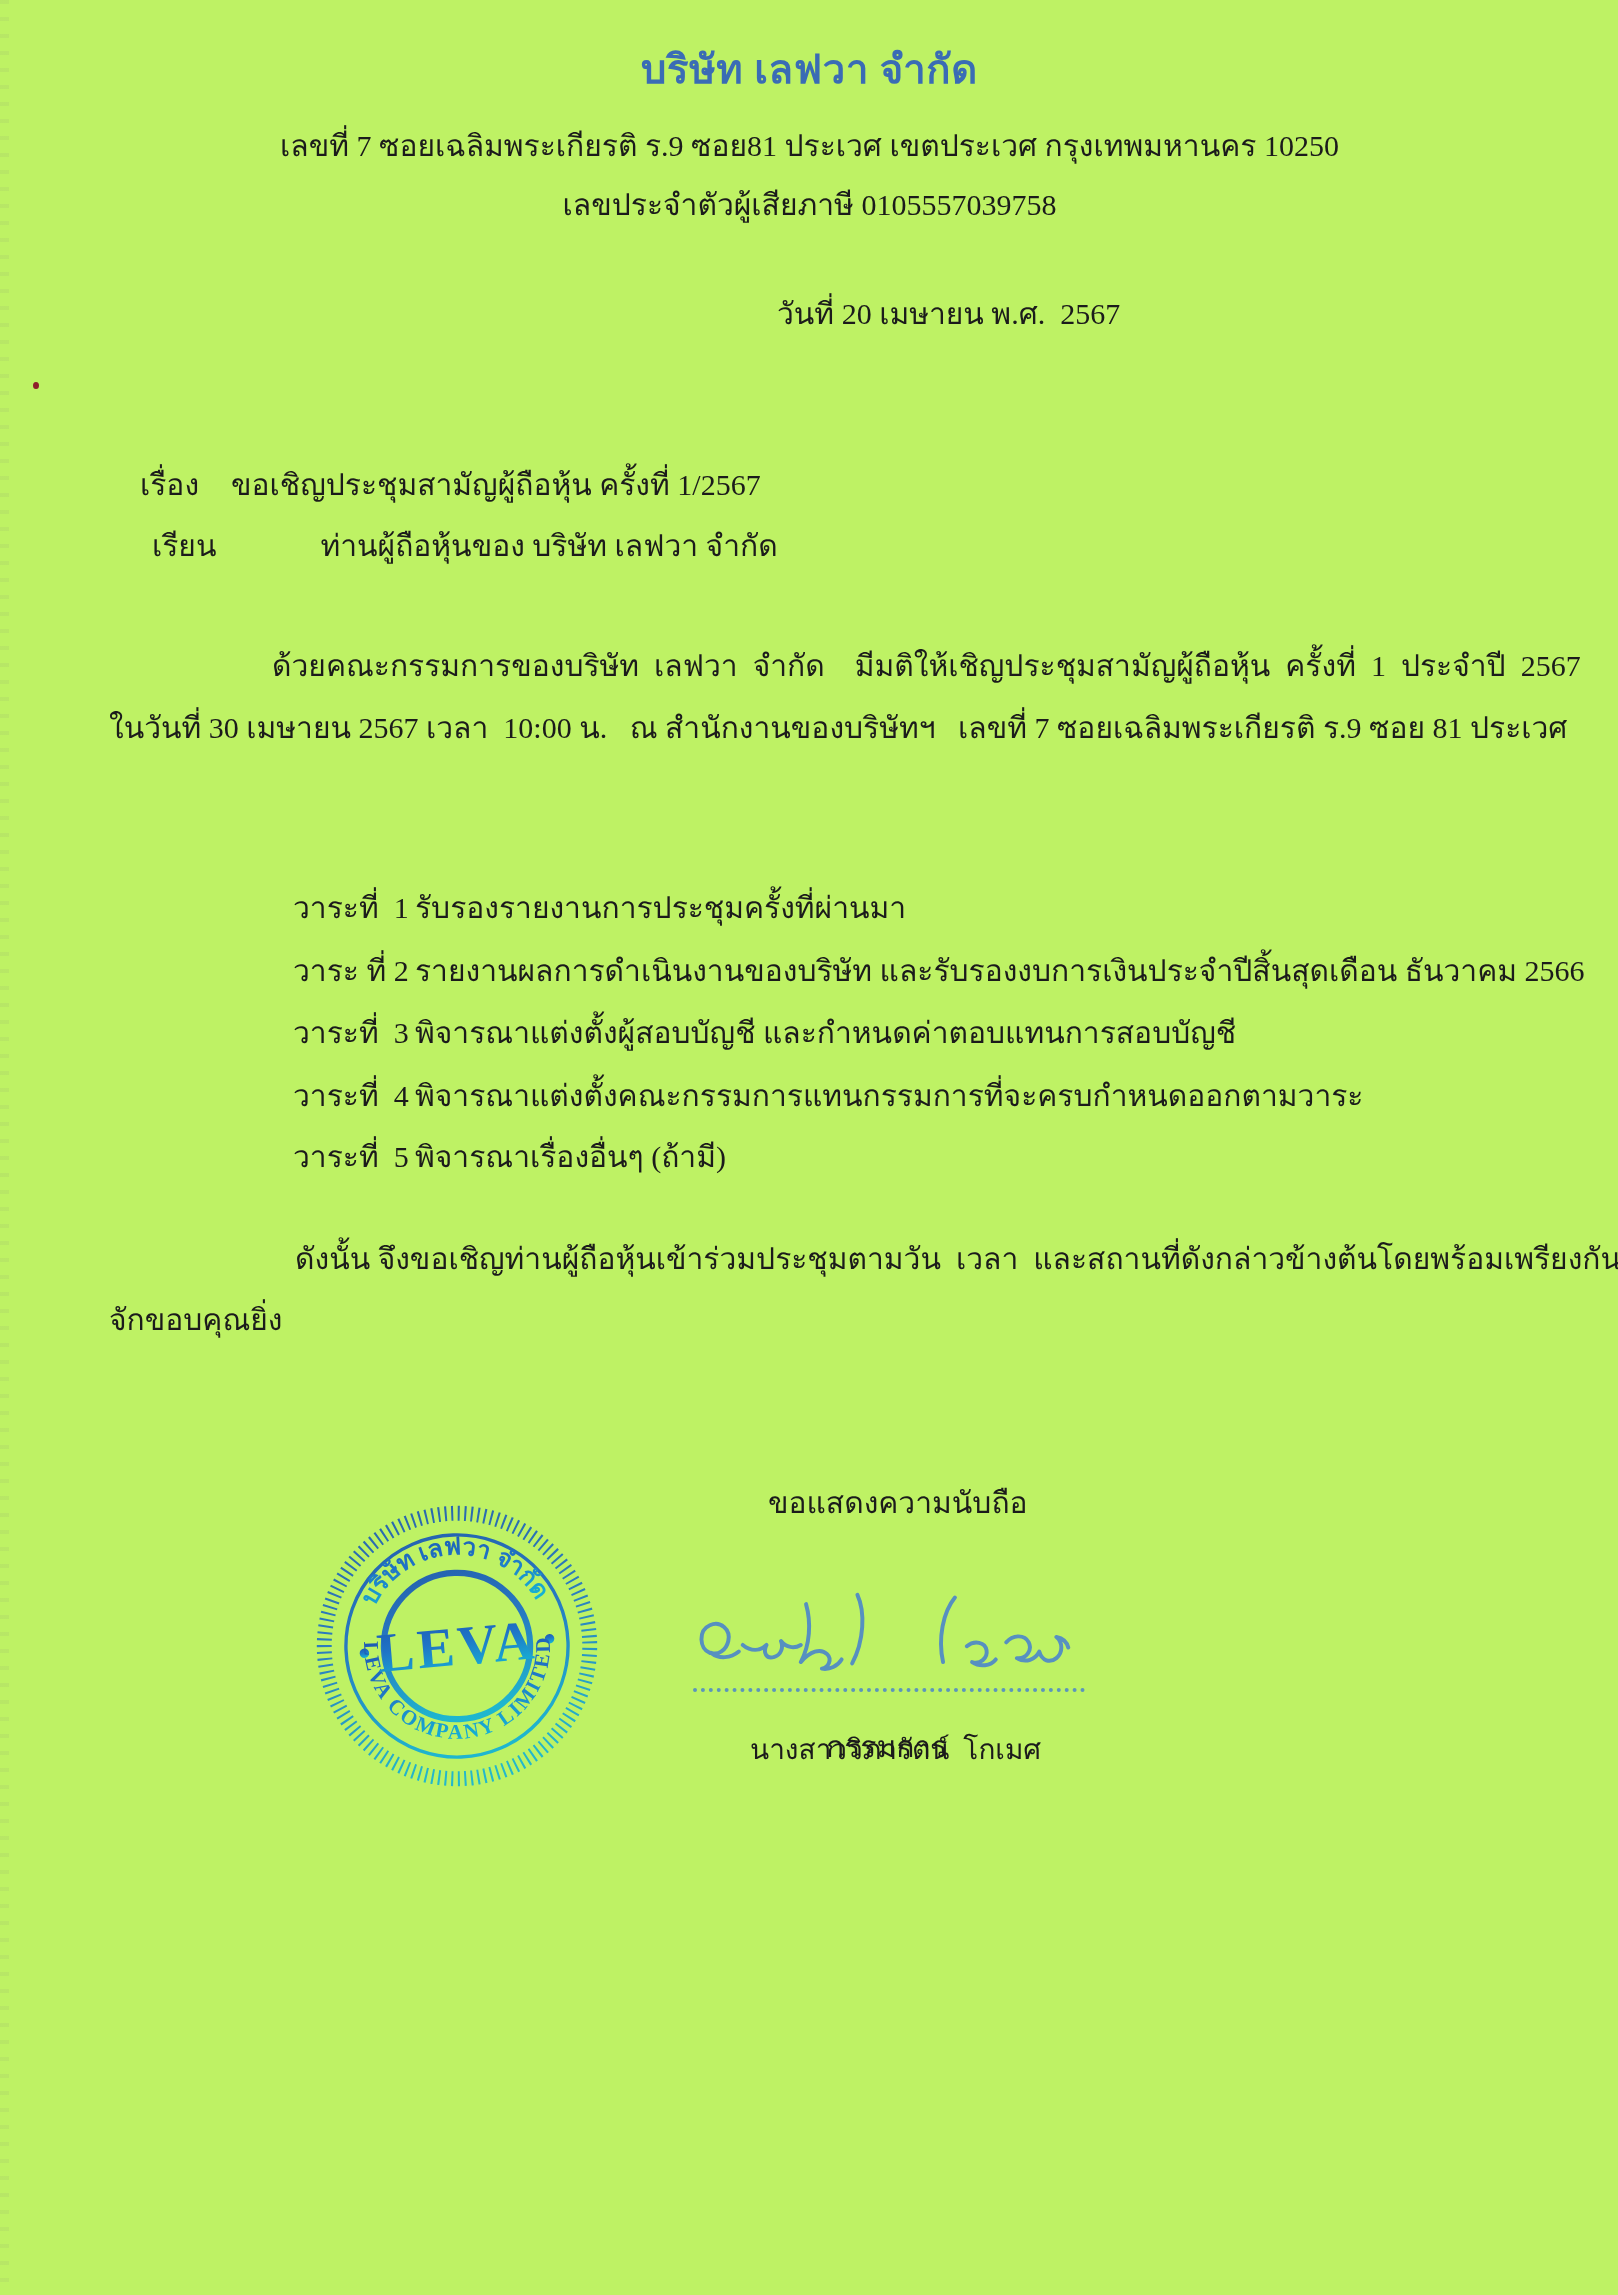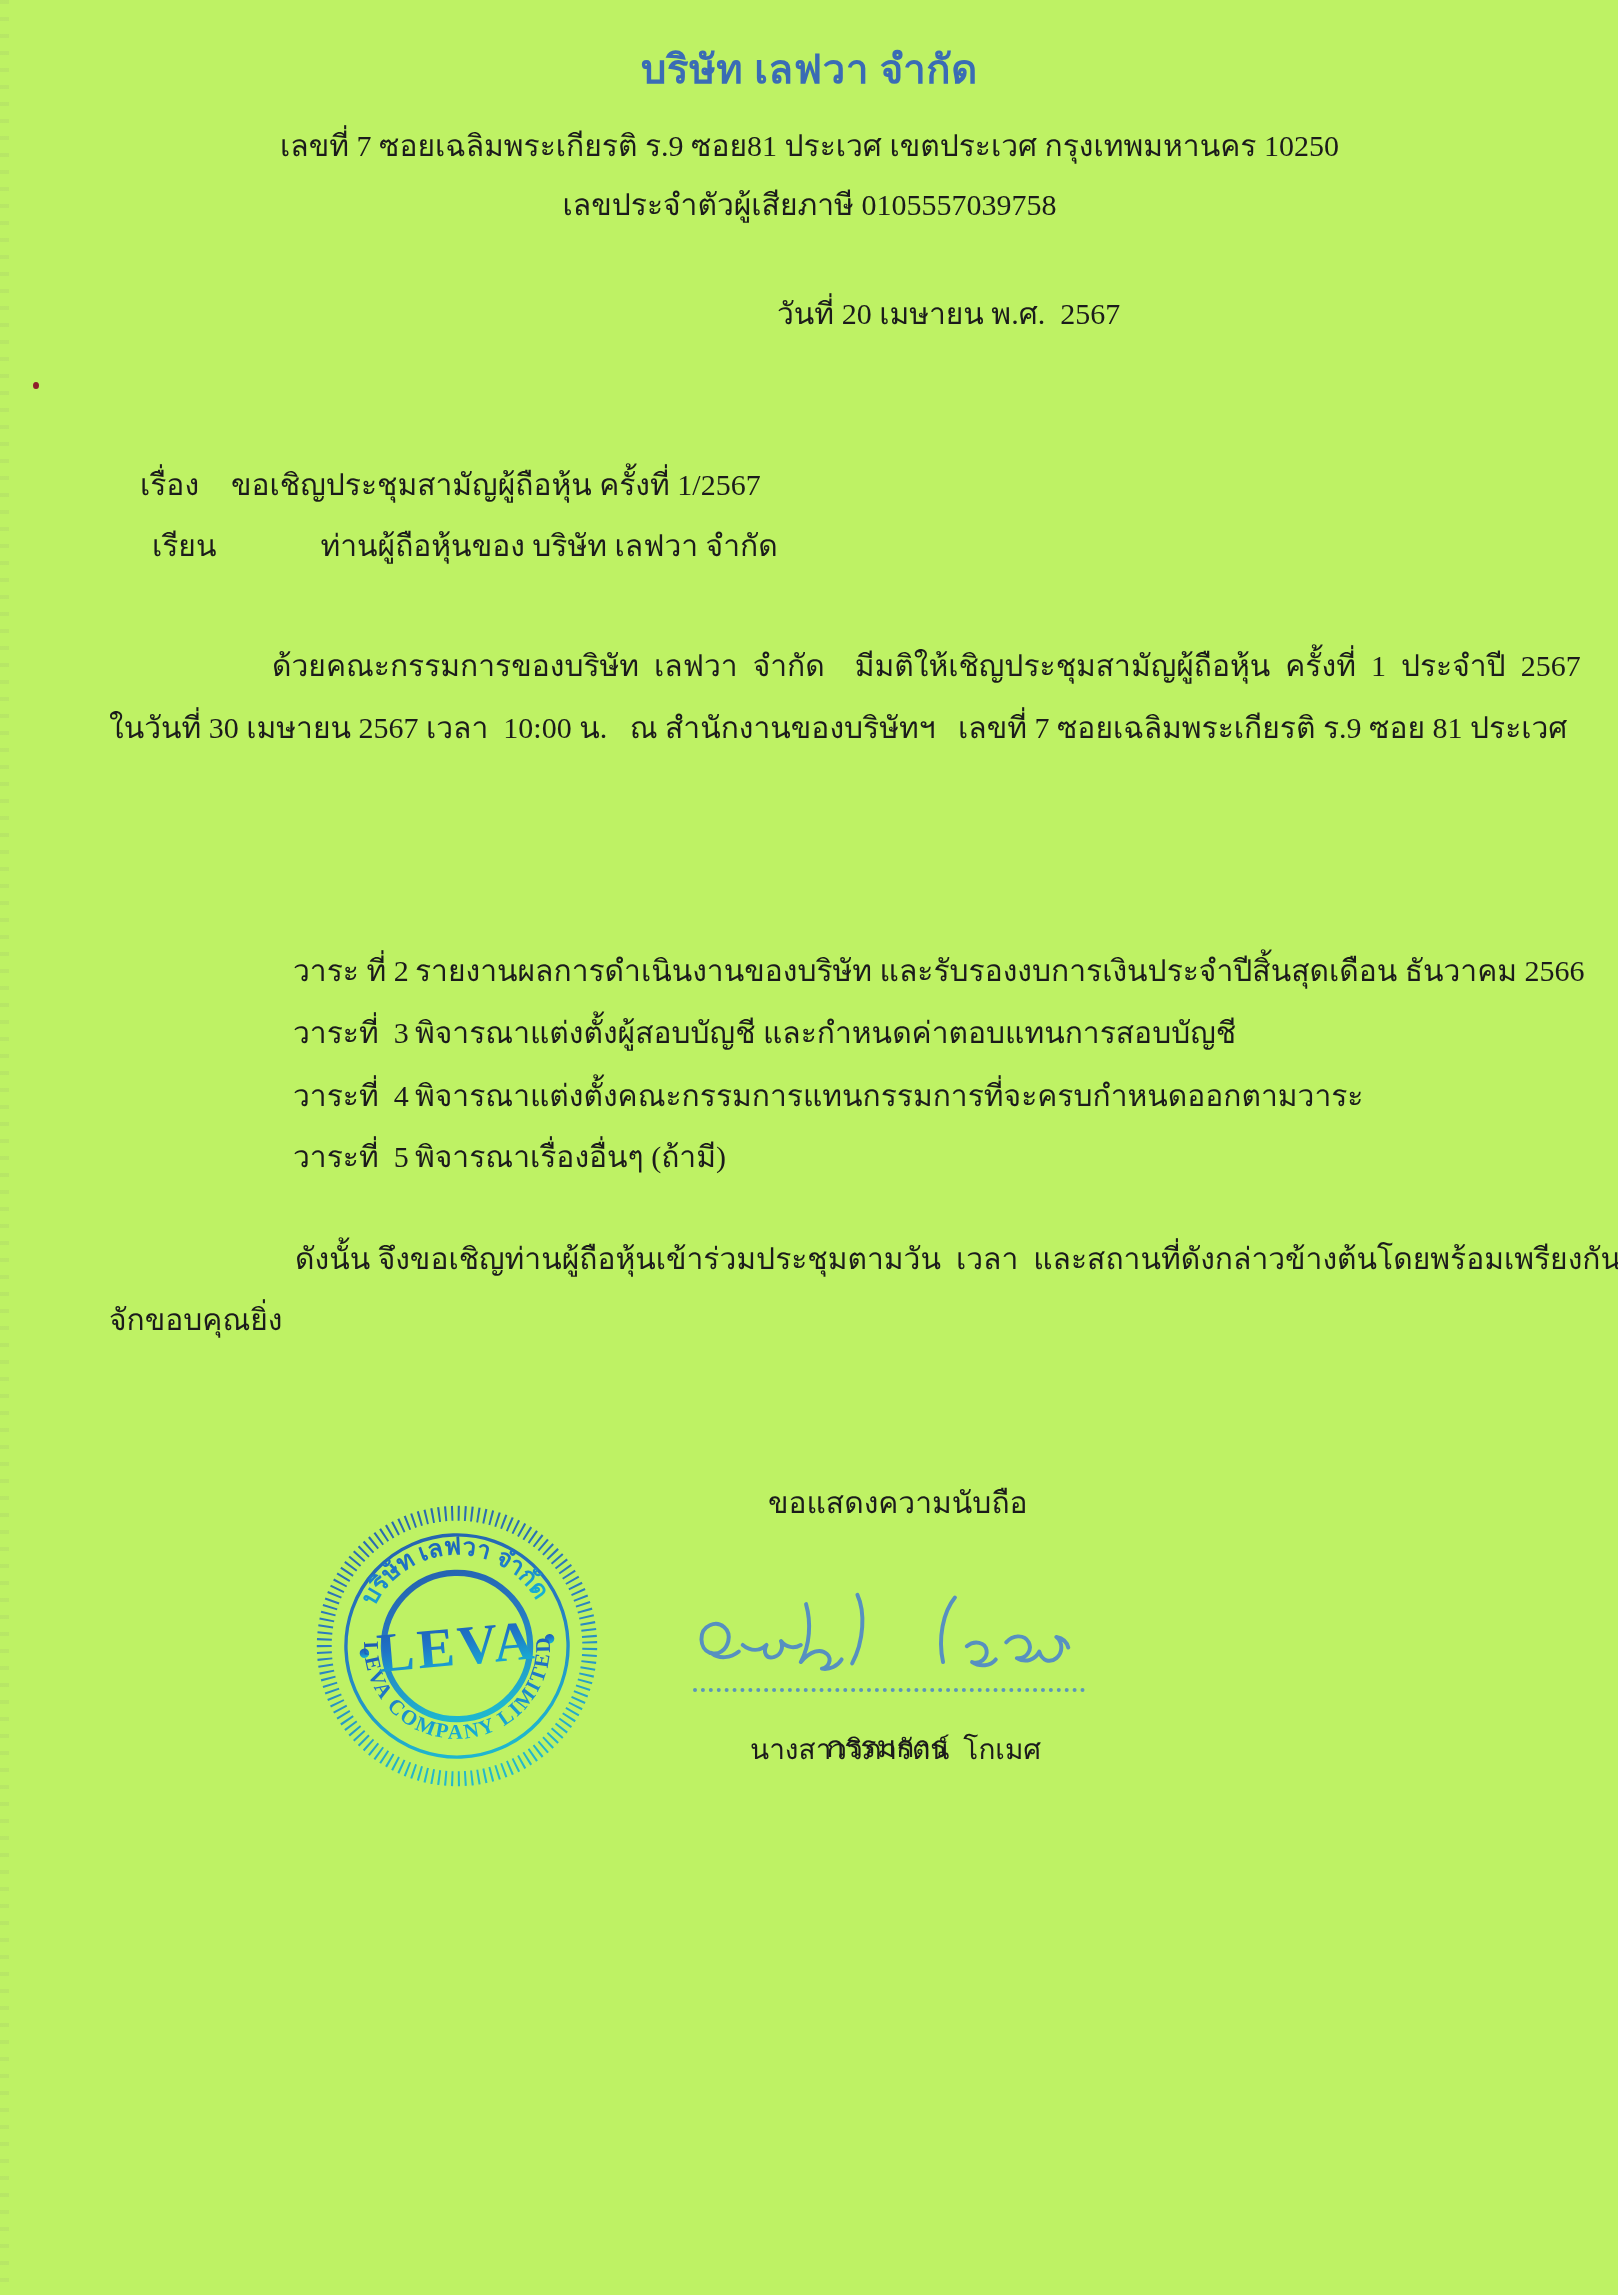--- a/index.html
+++ b/index.html
@@ -47,20 +47,24 @@
     <span>ขอเชิญประชุมสามัญผู้ถือหุ้น ครั้งที่ 1/2567</span>
   </div>
   <div class="pair" style="left:152px;top:522px;gap:36px;">
     <span class="lbl">เรียน</span><span class="subject-gap"></span>
     <span>ท่านผู้ถือหุ้นของ บริษัท เลฟวา จำกัด</span>
   </div>
 
   <div class="line" style="left:272px;top:647px;">ด้วยคณะกรรมการของบริษัท  เลฟวา  จำกัด    มีมติให้เชิญประชุมสามัญผู้ถือหุ้น  ครั้งที่  1  ประจำปี  2567</div>
   <div class="line" style="left:109px;top:709px;">ในวันที่ 30 เมษายน 2567 เวลา  10:00 น.   ณ สำนักงานของบริษัทฯ   เลขที่ 7 ซอยเฉลิมพระเกียรติ ร.9 ซอย 81 ประเวศ</div>
 
+  <div class="agenda-row" style="top:884px;">
+    <span class="lbl">วาระที่  1</span>
+    <span>รับรองรายงานการประชุมครั้งที่ผ่านมา</span>
+  </div>
   <div class="agenda-row" style="top:947px;">
     <span class="lbl">วาระ ที่ 2</span>
     <span>รายงานผลการดำเนินงานของบริษัท และรับรองงบการเงินประจำปีสิ้นสุดเดือน ธันวาคม 2566</span>
   </div>
   <div class="agenda-row" style="top:1009px;">
     <span class="lbl">วาระที่  3</span>
     <span>พิจารณาแต่งตั้งผู้สอบบัญชี และกำหนดค่าตอบแทนการสอบบัญชี</span>
   </div>
   <div class="agenda-row" style="top:1072px;">
     <span class="lbl">วาระที่  4</span>

